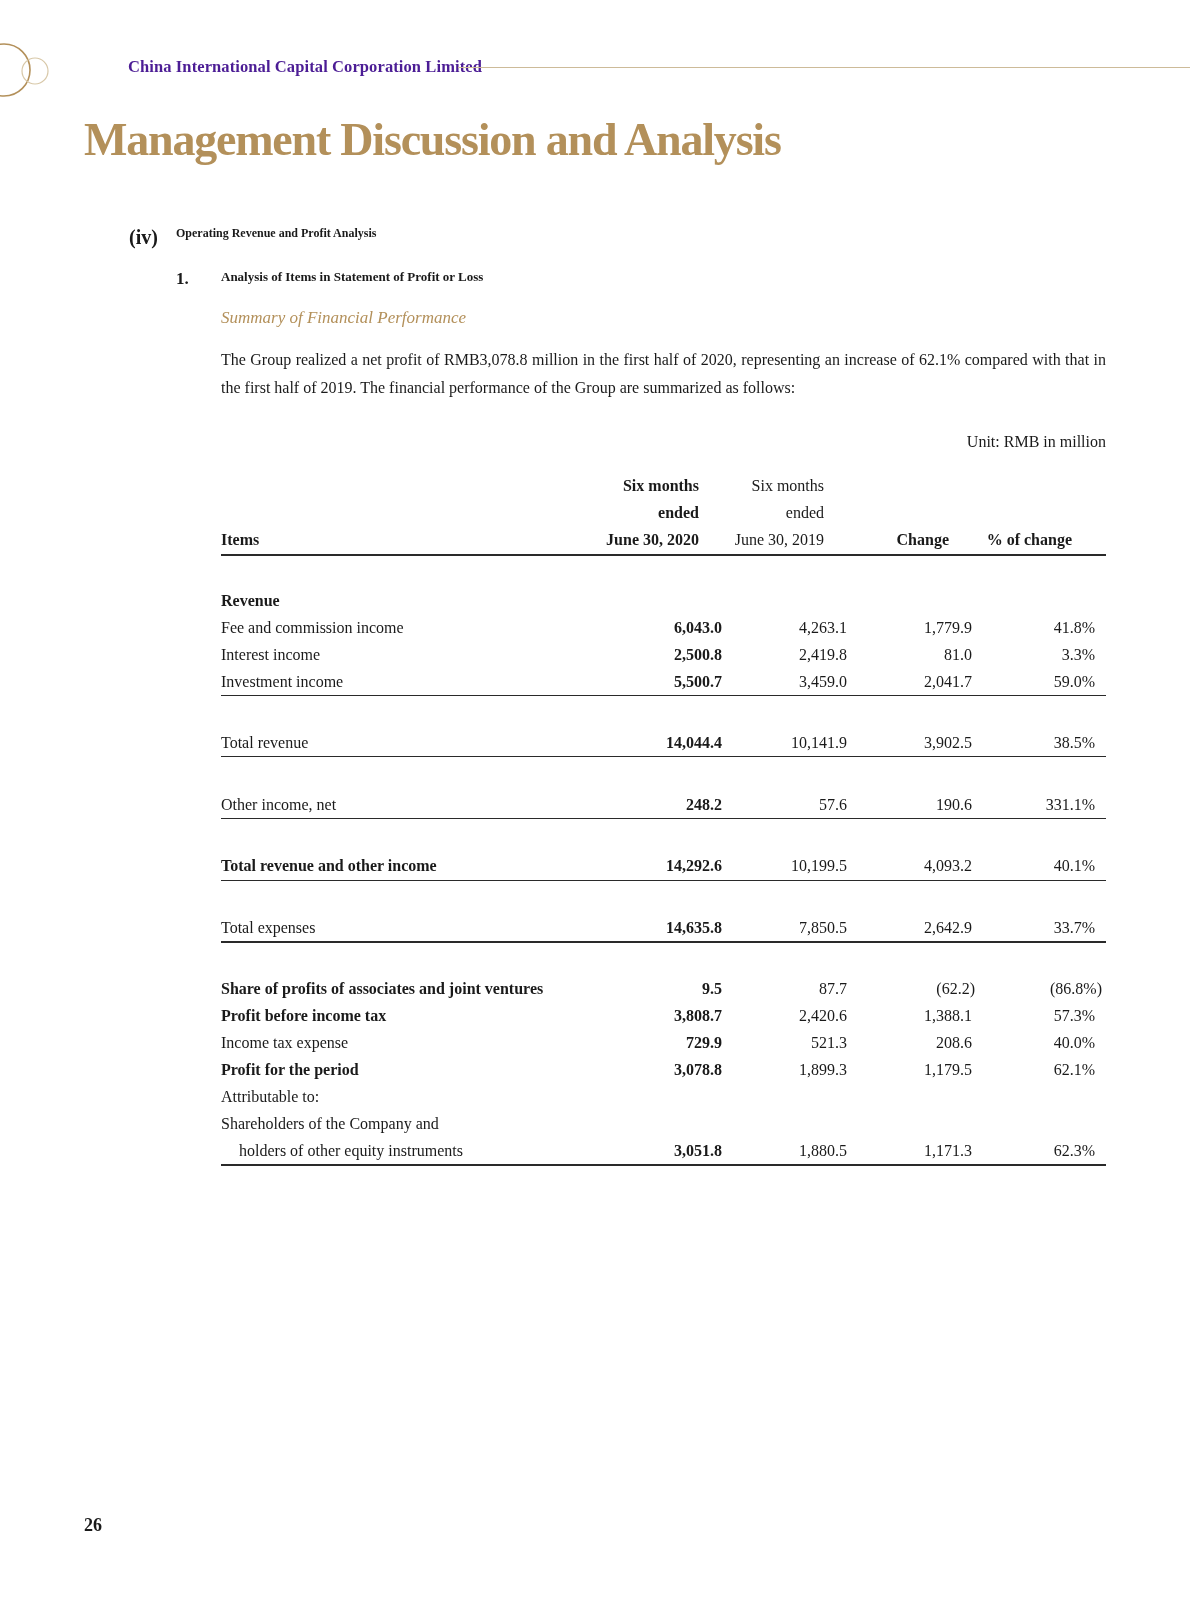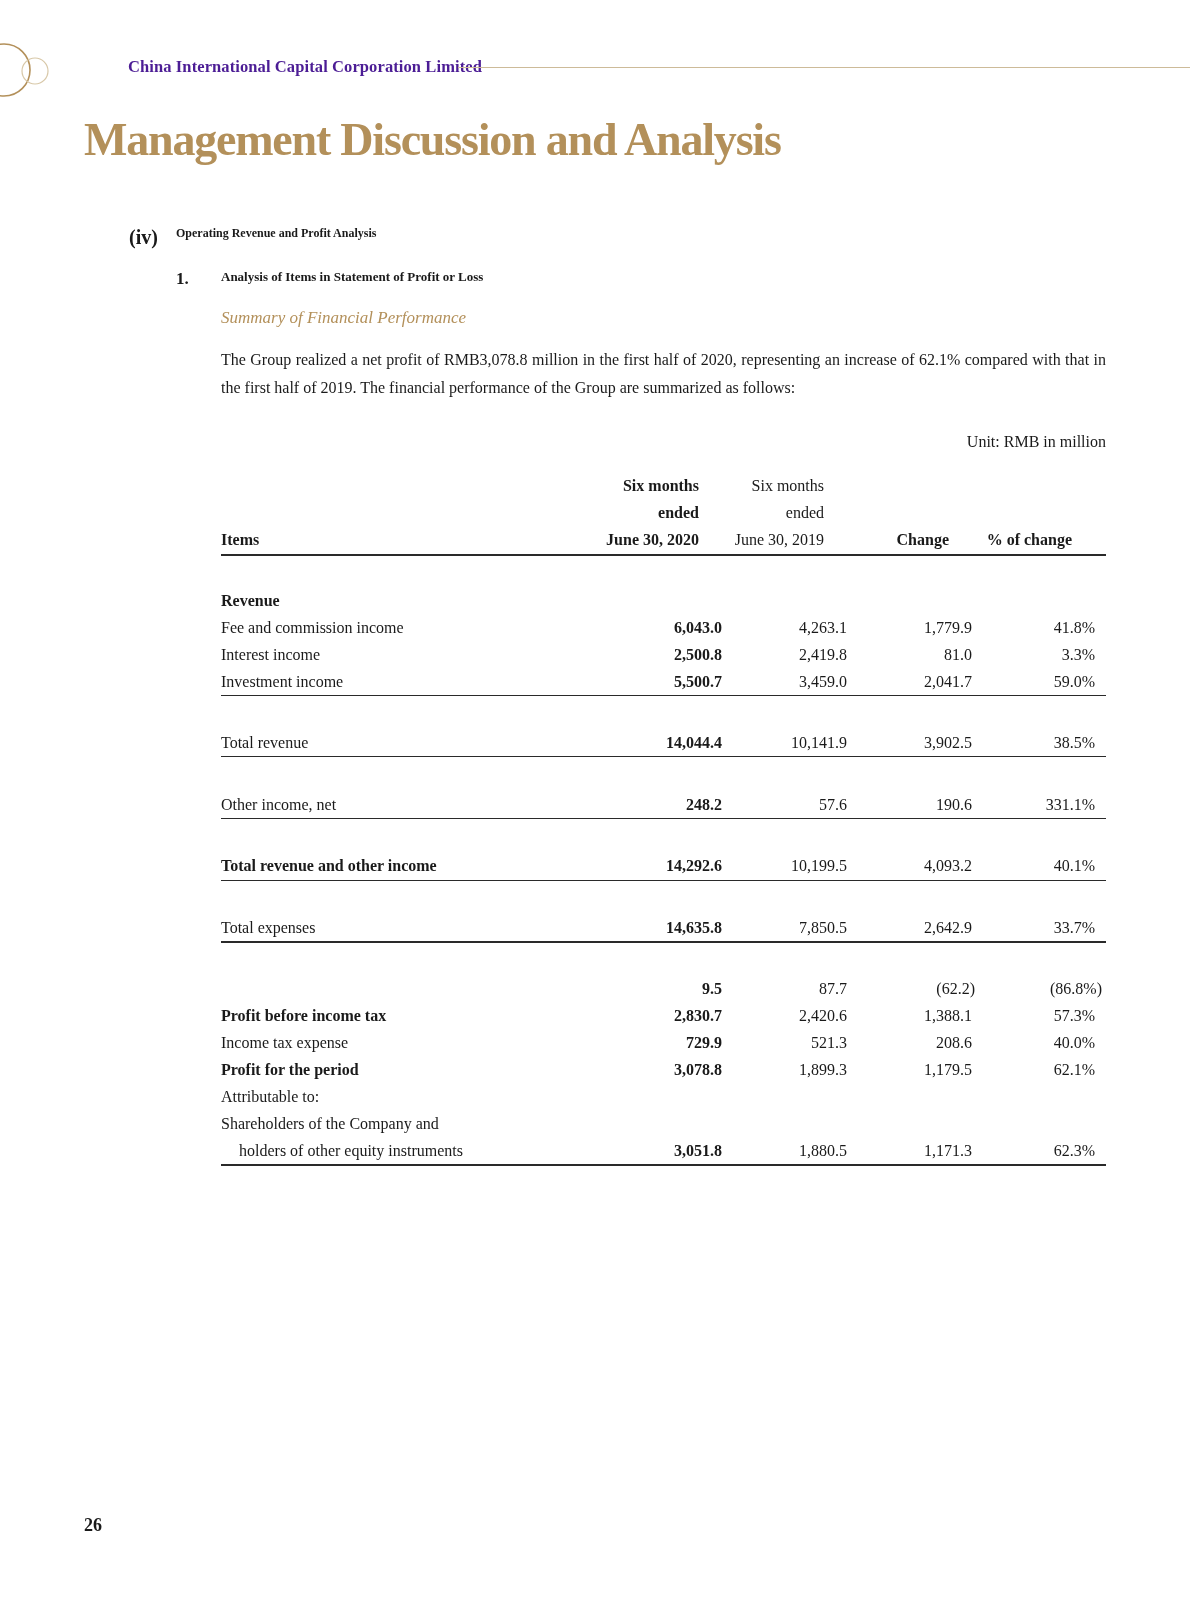--- a/index.html
+++ b/index.html
@@ -144,28 +144,29 @@
 <div class="rowline" style="top:914px;">
   <span class="lbl">Total expenses</span>
   <span class="c1">14,635.8</span>
   <span class="c2">7,850.5</span>
   <span class="c3">2,642.9</span>
   <span class="c4">33.7%</span>
 </div>
 <div class="rule thick" style="top:941px;"></div>
 
 <div class="rowline" style="top:975px;">
+  <span class="lbl b">Share of profits of associates and joint ventures</span>
   <span class="c1">9.5</span>
   <span class="c2">87.7</span>
   <span class="c3" style="right:131px;">(62.2)</span>
   <span class="c4" style="right:4px;">(86.8%)</span>
 </div>
 <div class="rowline" style="top:1002px;">
   <span class="lbl b">Profit before income tax</span>
-  <span class="c1">2,830.7</span>
+  <span class="c1">3,808.7</span>
   <span class="c2">2,420.6</span>
   <span class="c3">1,388.1</span>
   <span class="c4">57.3%</span>
 </div>
 <div class="rowline" style="top:1029px;">
   <span class="lbl">Income tax expense</span>
   <span class="c1">729.9</span>
   <span class="c2">521.3</span>
   <span class="c3">208.6</span>
   <span class="c4">40.0%</span>

